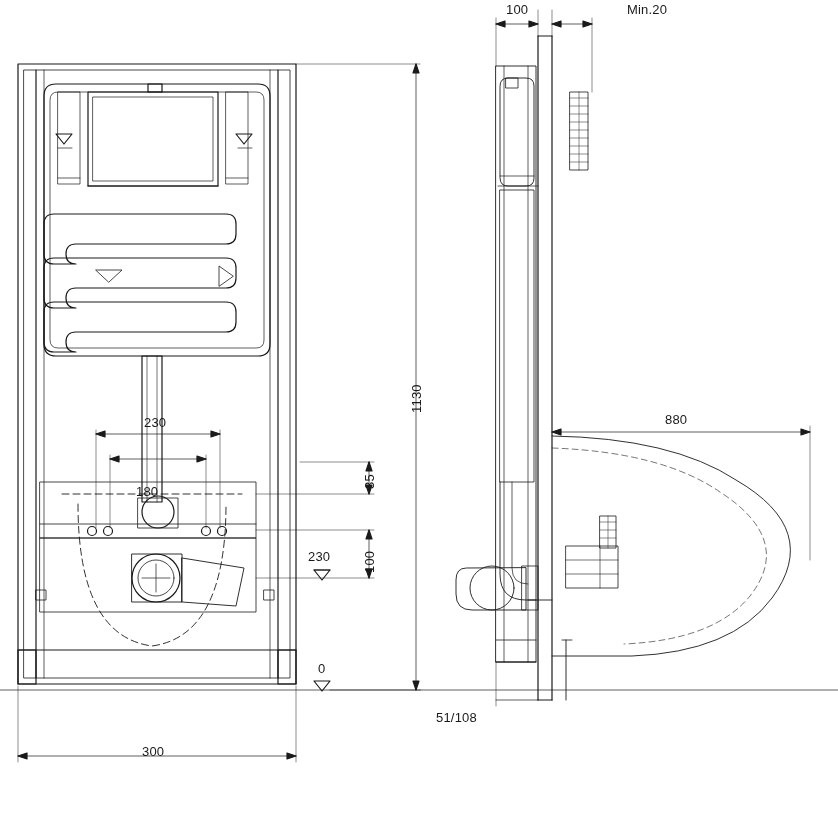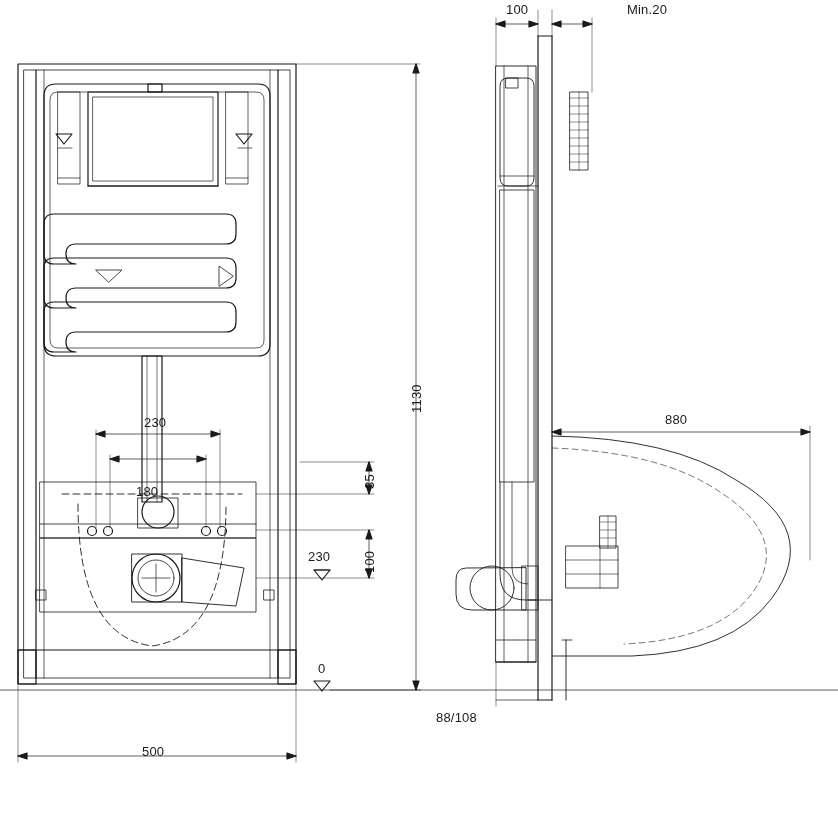--- a/index.html
+++ b/index.html
@@ -198,25 +198,25 @@
       <path d="M810 432 l-9 -3 l0 6 z" fill="#1a1a1a"></path>
       <line x1="810" y1="426" x2="810" y2="560" stroke-width="0.5"></line>
 
       <line x1="496" y1="700" x2="538" y2="700" stroke-width="0.7"></line>
       <line x1="496" y1="662" x2="496" y2="706" stroke-width="0.5"></line>
 
     </g>
   </svg>
 
   <div class="dim vert" style="left:409px; top:413px;">1130</div>
-  <div class="dim" style="left:142px; top:744px;">500</div>
+  <div class="dim" style="left:142px; top:744px;">300</div>
   <div class="dim" style="left:144px; top:415px;">230</div>
   <div class="dim" style="left:136px; top:440px;margin-top:44px;">180</div>
   <div class="dim vert" style="left:362px; top:489px;">35</div>
   <div class="dim vert" style="left:362px; top:573px;">100</div>
   <div class="dim" style="left:308px; top:549px;">230</div>
   <div class="dim" style="left:318px; top:661px;">0</div>
   <div class="dim" style="left:506px; top:2px;">100</div>
   <div class="dim" style="left:627px; top:2px;">Min.20</div>
   <div class="dim" style="left:665px; top:412px;">880</div>
-  <div class="dim" style="left:436px; top:710px;">88/108</div>
+  <div class="dim" style="left:436px; top:710px;">51/108</div>
 
 </div>
 
 </body></html>

